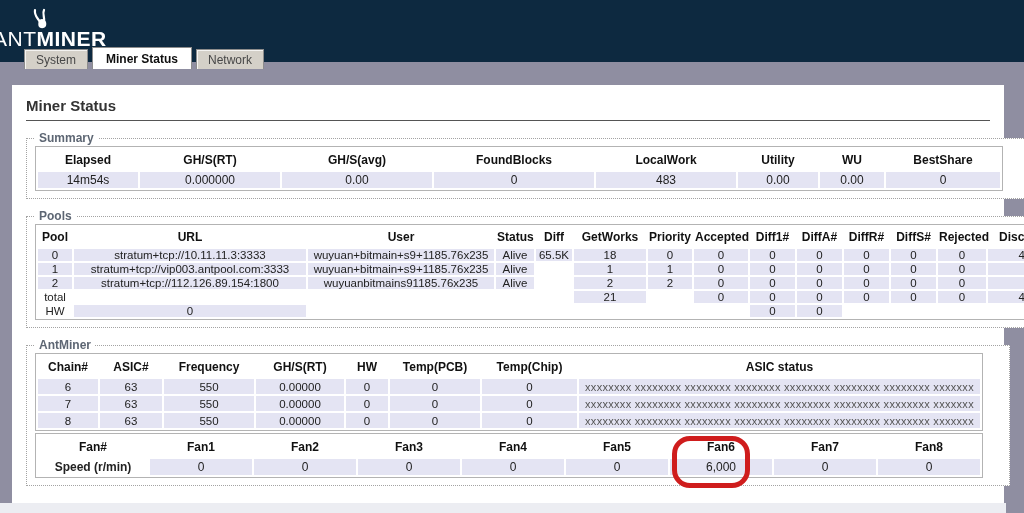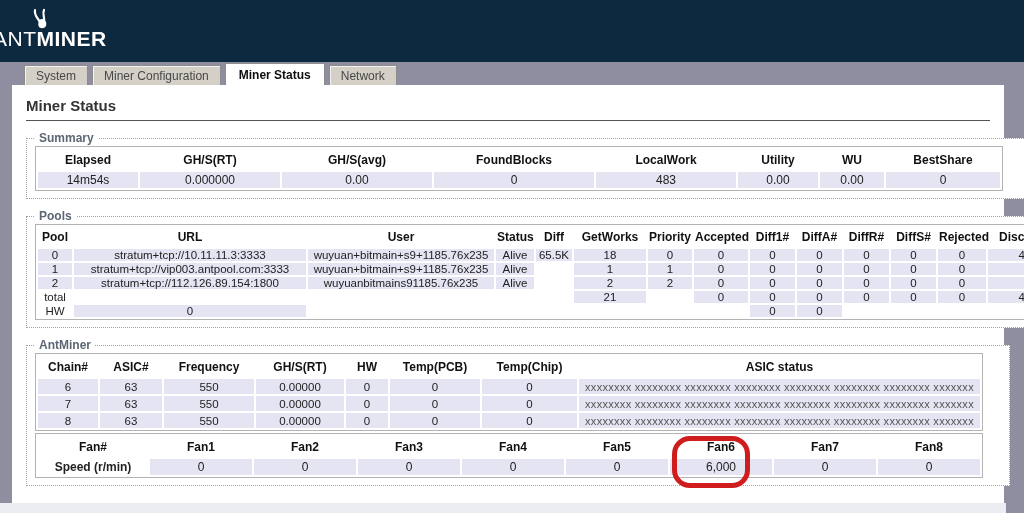--- a/index.html
+++ b/index.html
@@ -9,21 +9,21 @@
     background:#8f8ea1;
     font-family:"Liberation Sans","DejaVu Sans",sans-serif;
   }
   
   .hdr { position:absolute; top:0; left:0; width:1024px; height:62px; background:#0d2940; }
   .logo { position:absolute; left:-7px; top:27px; color:#ffffff; font-size:21px; letter-spacing:.5px; white-space:nowrap; }
   .logo .lt { font-weight:normal; }
   .logo .hv { font-weight:bold; }
   .ant-ico { position:absolute; left:31px; top:7px; }
   
-  .tabbar { position:absolute; top:62px; left:0; width:1024px; height:23px; }
+  .tabbar { position:absolute; top:46px; left:0; width:1024px; height:23px; }
   .tabs { position:absolute; left:24px; bottom:0; display:flex; align-items:flex-end; gap:4px; }
   .tab {
     background:#d4d0c8; border:1px solid #8c8c8c; border-bottom:none;
     box-shadow:inset 1px 1px 0 rgba(255,255,255,.75);
     padding:3px 11px 2px; font-size:12px; color:#474747; cursor:pointer; white-space:nowrap;
   }
   .tab.active { background:#ffffff; font-weight:bold; color:#0f0f0f; padding:4px 13px 3px; }
   
   .page { position:absolute; top:85px; left:12px; width:992px; height:418px; background:#ffffff; }
   .bottom-strip { position:absolute; top:503px; left:0; width:1006px; height:10px; background:#ecedf2; }
@@ -68,21 +68,20 @@
       <path d="M13 15 C14 10 11 7 13 3" stroke="#ffffff" stroke-width="2.2" fill="none" stroke-linecap="round"></path>
       <path d="M11 12 C14 12 16 15 15 19 C13 22 9 22 7.5 19 C6.8 15 8 12 11 12 Z" fill="#ffffff"></path>
     </svg>
   </span>
   <div class="logo"><span class="lt">ANT</span><span class="hv">MINER</span></div>
 </div>
 
 <div class="tabbar">
   <div class="tabs" id="tabs">
       <div class="tab">System</div>
-      <div class="tab">Miner Configuration</div>
       <div class="tab active">Miner Status</div>
       <div class="tab">Network</div>
     </div>
 </div>
 
 <div class="page">
   <h2>Miner Status</h2>
   <hr>
 
   <fieldset class="fs-summary">

